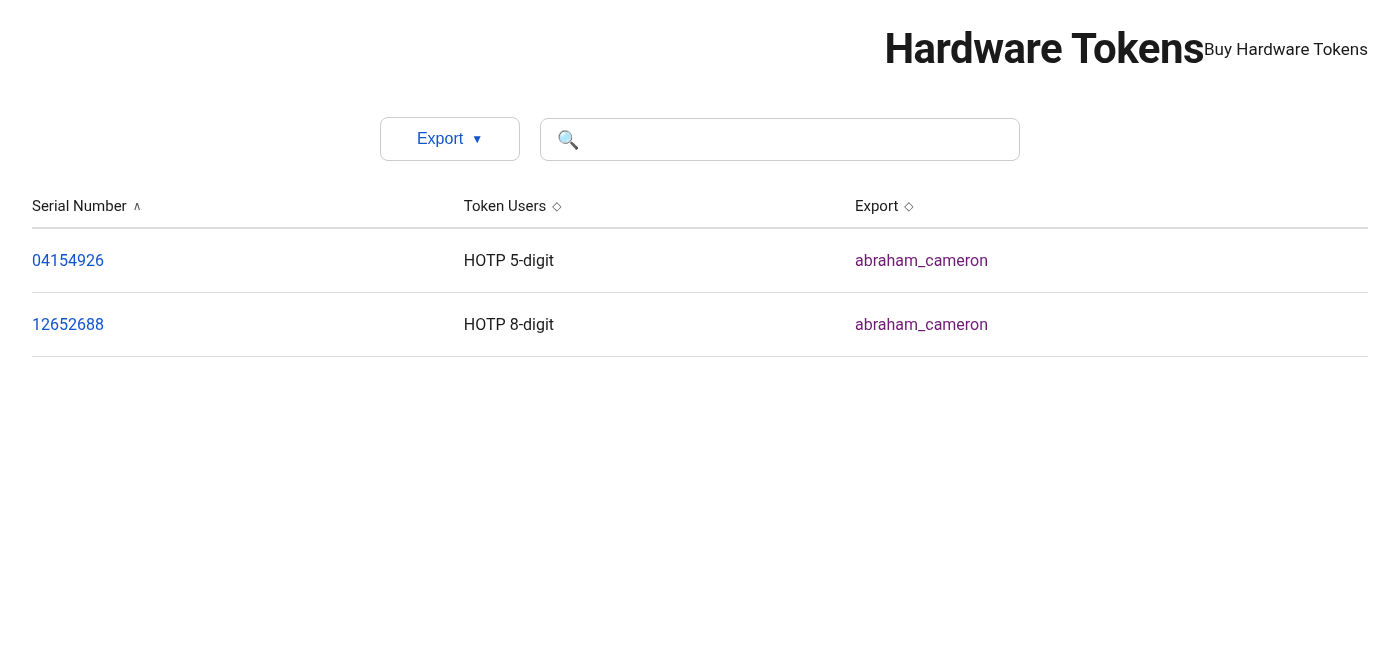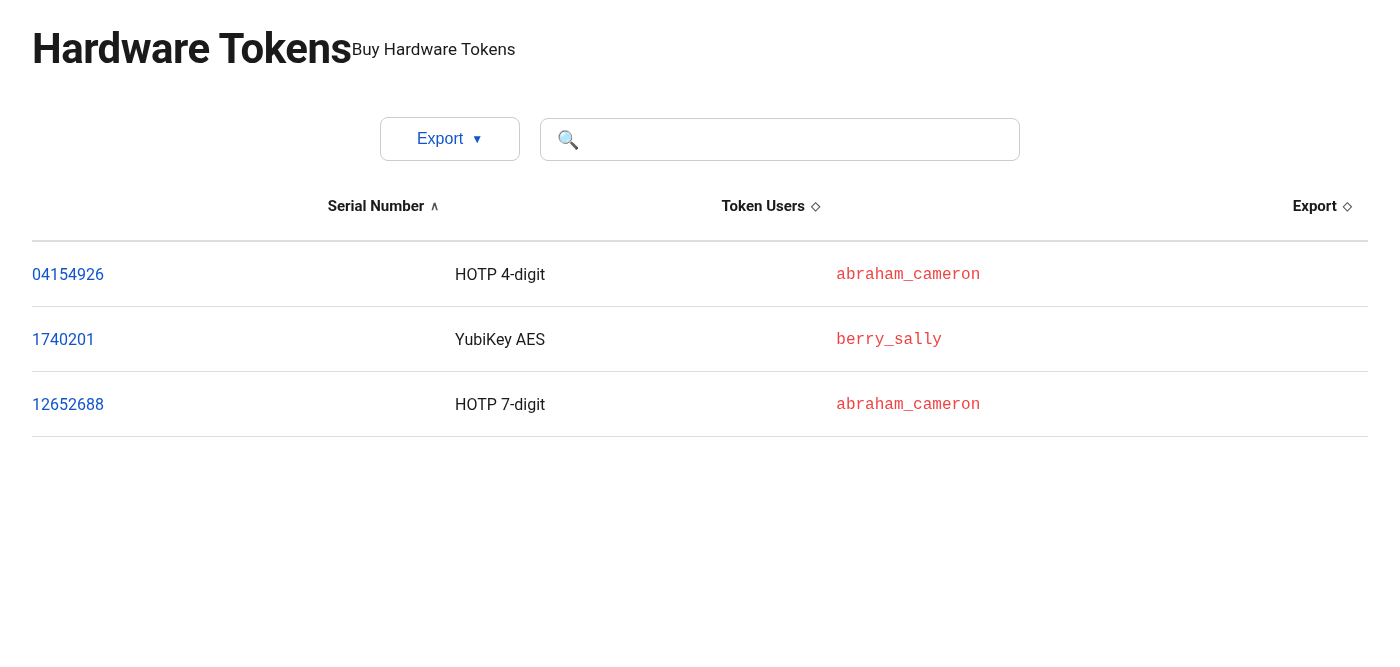--- a/index.html
+++ b/index.html
@@ -12,21 +12,21 @@
       font-family: -apple-system, BlinkMacSystemFont, "Segoe UI", Roboto, Helvetica, Arial, sans-serif;
       background: #ffffff;
       color: #1a1a1a;
       width: 1400px;
       min-height: 667px;
     }
 
     .header {
       display: flex;
       align-items: center;
-      justify-content: flex-start;
+      justify-content: flex-end;
       padding: 24px 32px 16px 32px;
       border-bottom: none;
     }
 
     .page-title {
       font-size: 42px;
       font-weight: 700;
       color: #1a1a1a;
       letter-spacing: -0.5px;
     }
@@ -116,24 +116,24 @@
     .data-table {
       width: 100%;
       border-collapse: collapse;
     }
 
     .data-table thead tr {
       border-bottom: 2px solid #dddddd;
     }
 
     .data-table th {
-      padding: 12px 16px 25px 0;
-      text-align: right;
+      padding: 12px 16px 12px 0;
+      text-align: left;
       font-size: 15px;
-      font-weight: 700;
+      font-weight: 400;
       color: #1a1a1a;
       white-space: nowrap;
     }
 
     .th-inner {
       display: inline-flex;
       align-items: center;
       gap: 6px;
       cursor: pointer;
     }
@@ -158,25 +158,24 @@
     }
 
     .serial-link {
       color: #1155cc;
       cursor: pointer;
       text-decoration: none;
       font-size: 16px;
     }
 
     .user-link {
-      color: #ef4444;
+      color: #701a75;
       cursor: pointer;
       text-decoration: none;
       font-size: 16px;
-      font-family: Liberation Mono, monospace;
     }
 
     
     .diamond-icon::before {
       content: '◇';
     }
 
     .up-arrow-icon::before {
       content: '∧';
     }
@@ -222,28 +221,23 @@
           <span class="th-inner">
             <span>Export</span>
             <span class="sort-icon diamond-icon"></span>
           </span>
         </th>
       </tr>
     </thead>
     <tbody id="table-body">
     <tr>
           <td><a class="serial-link">04154926</a></td>
-          <td>HOTP 4-digit</td>
+          <td>HOTP 5-digit</td>
           <td><a class="user-link">abraham_cameron</a></td>
         </tr>
         <tr>
-          <td><a class="serial-link">1740201</a></td>
-          <td>YubiKey AES</td>
-          <td><a class="user-link">berry_sally</a></td>
-        </tr>
-        <tr>
           <td><a class="serial-link">12652688</a></td>
-          <td>HOTP 7-digit</td>
+          <td>HOTP 8-digit</td>
           <td><a class="user-link">abraham_cameron</a></td>
         </tr>
       </tbody>
   </table>
 </div>
 
 </body></html>

